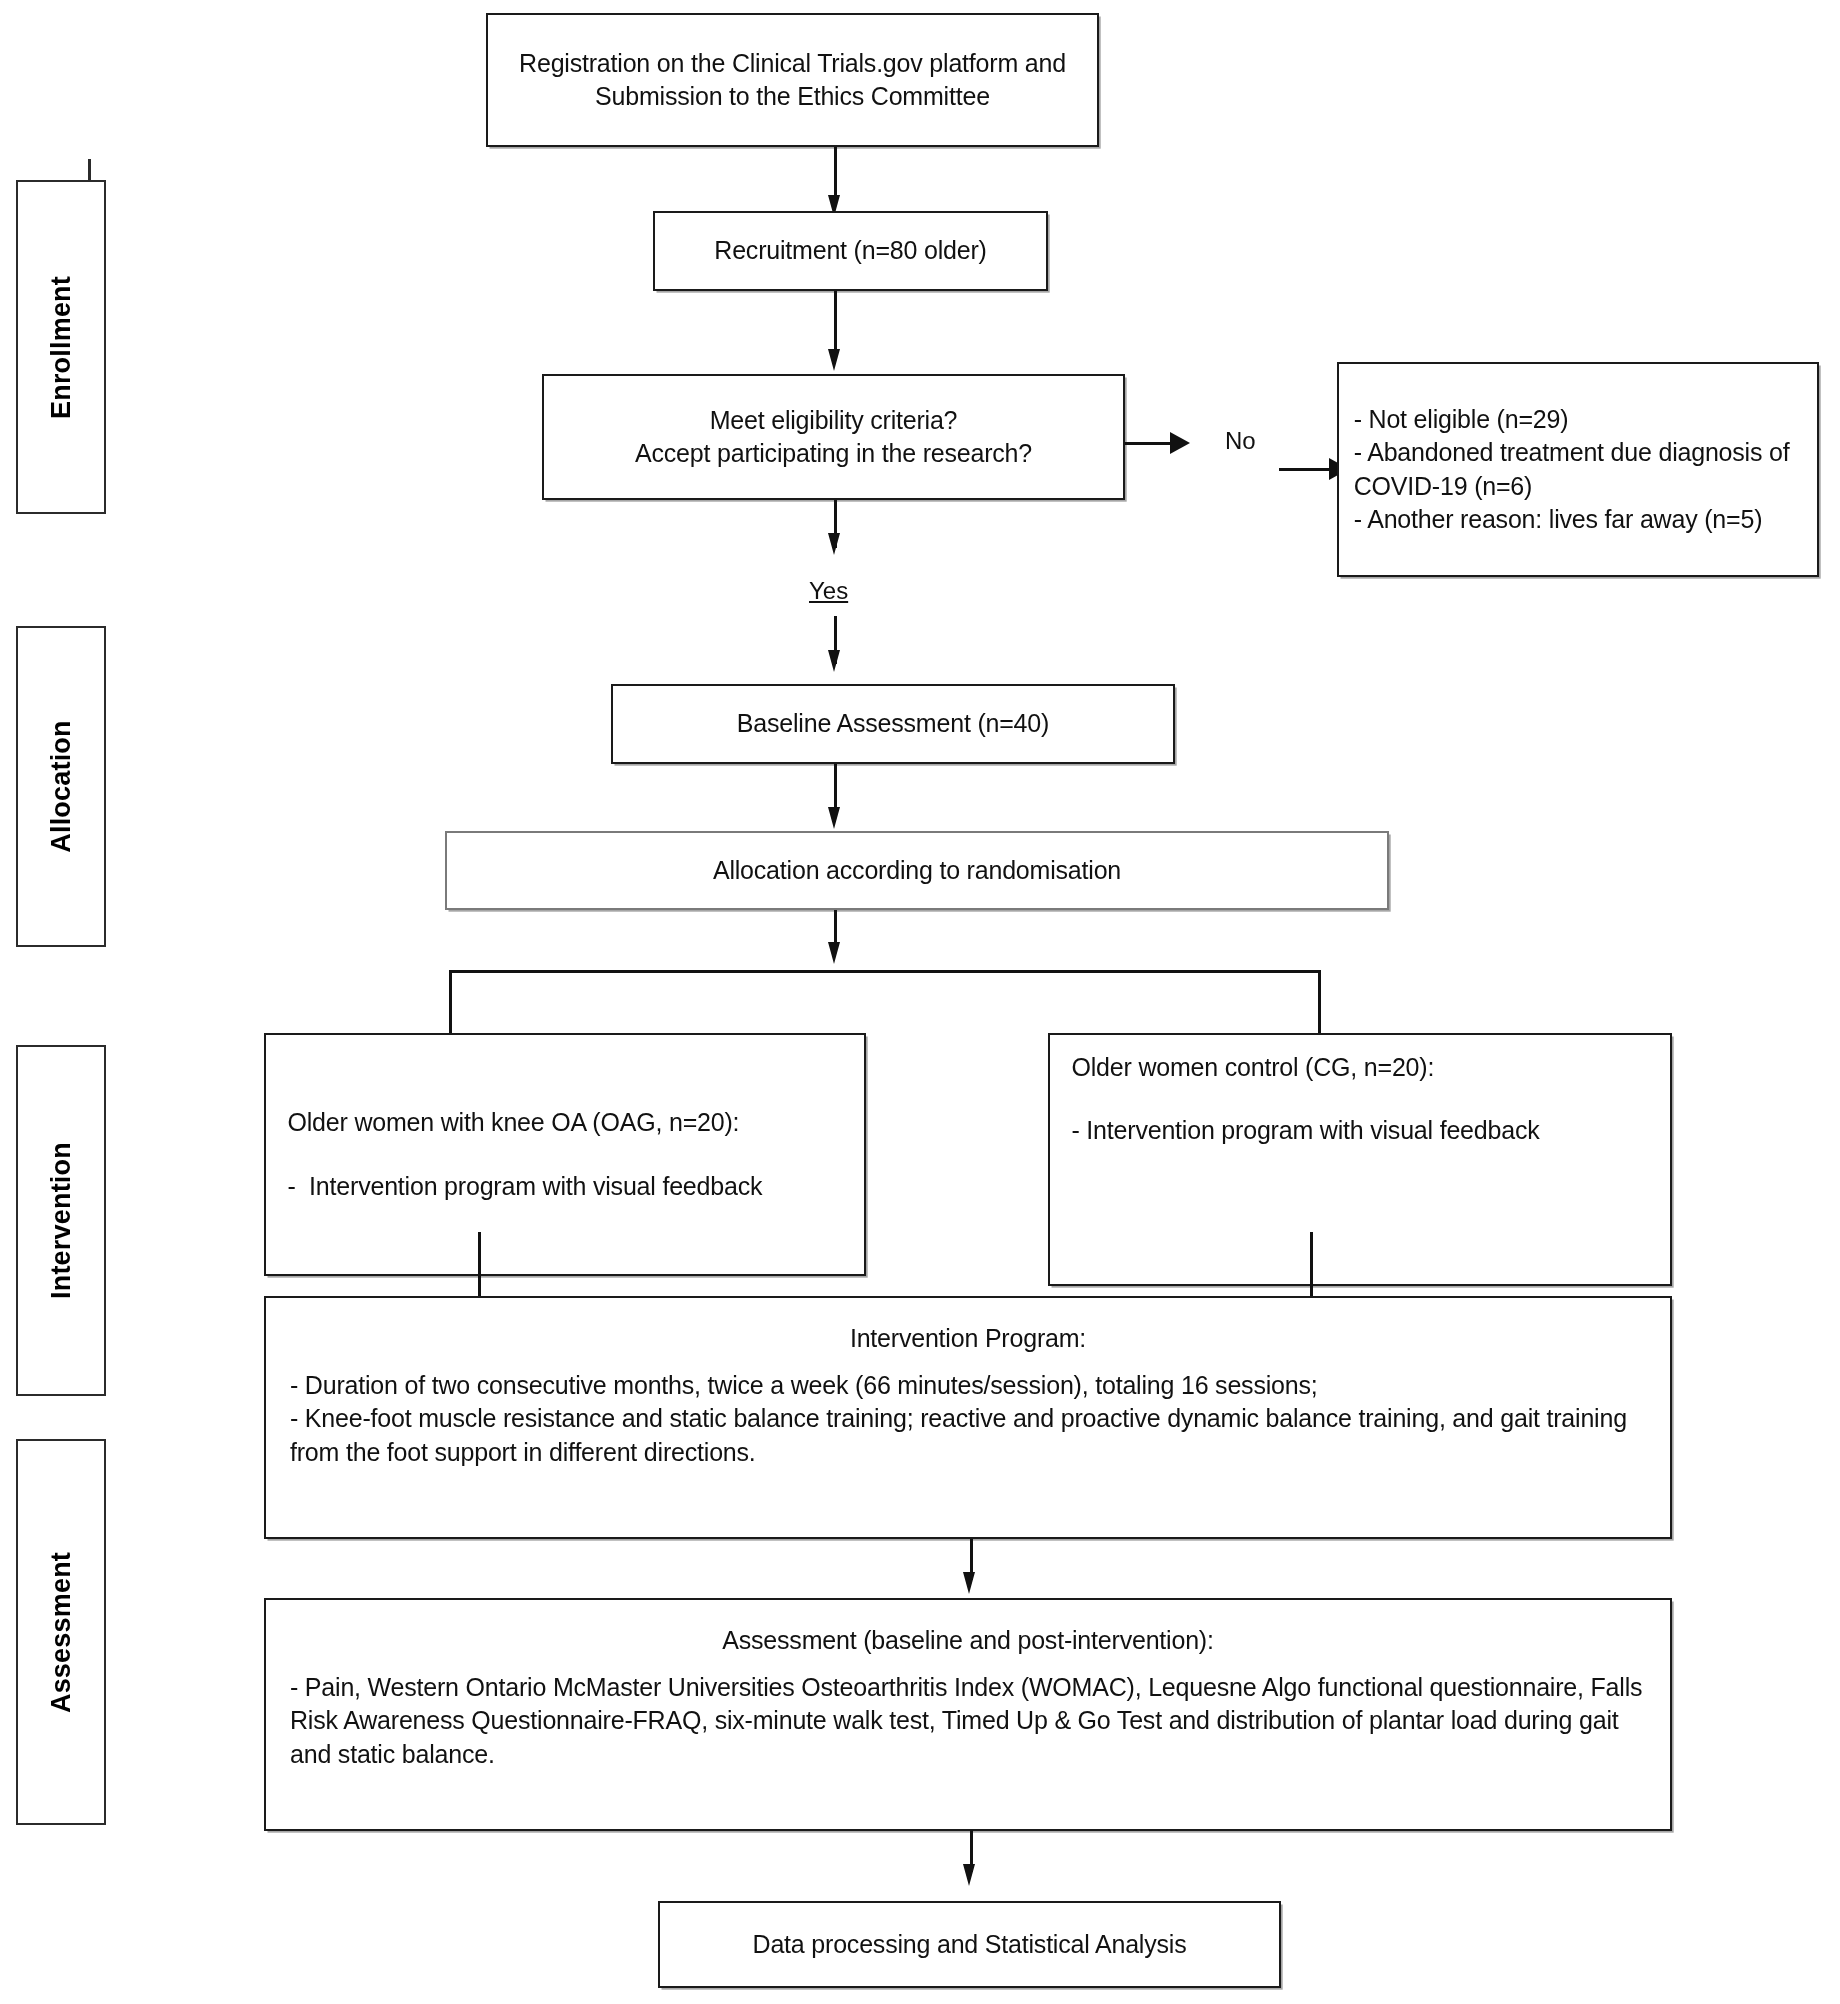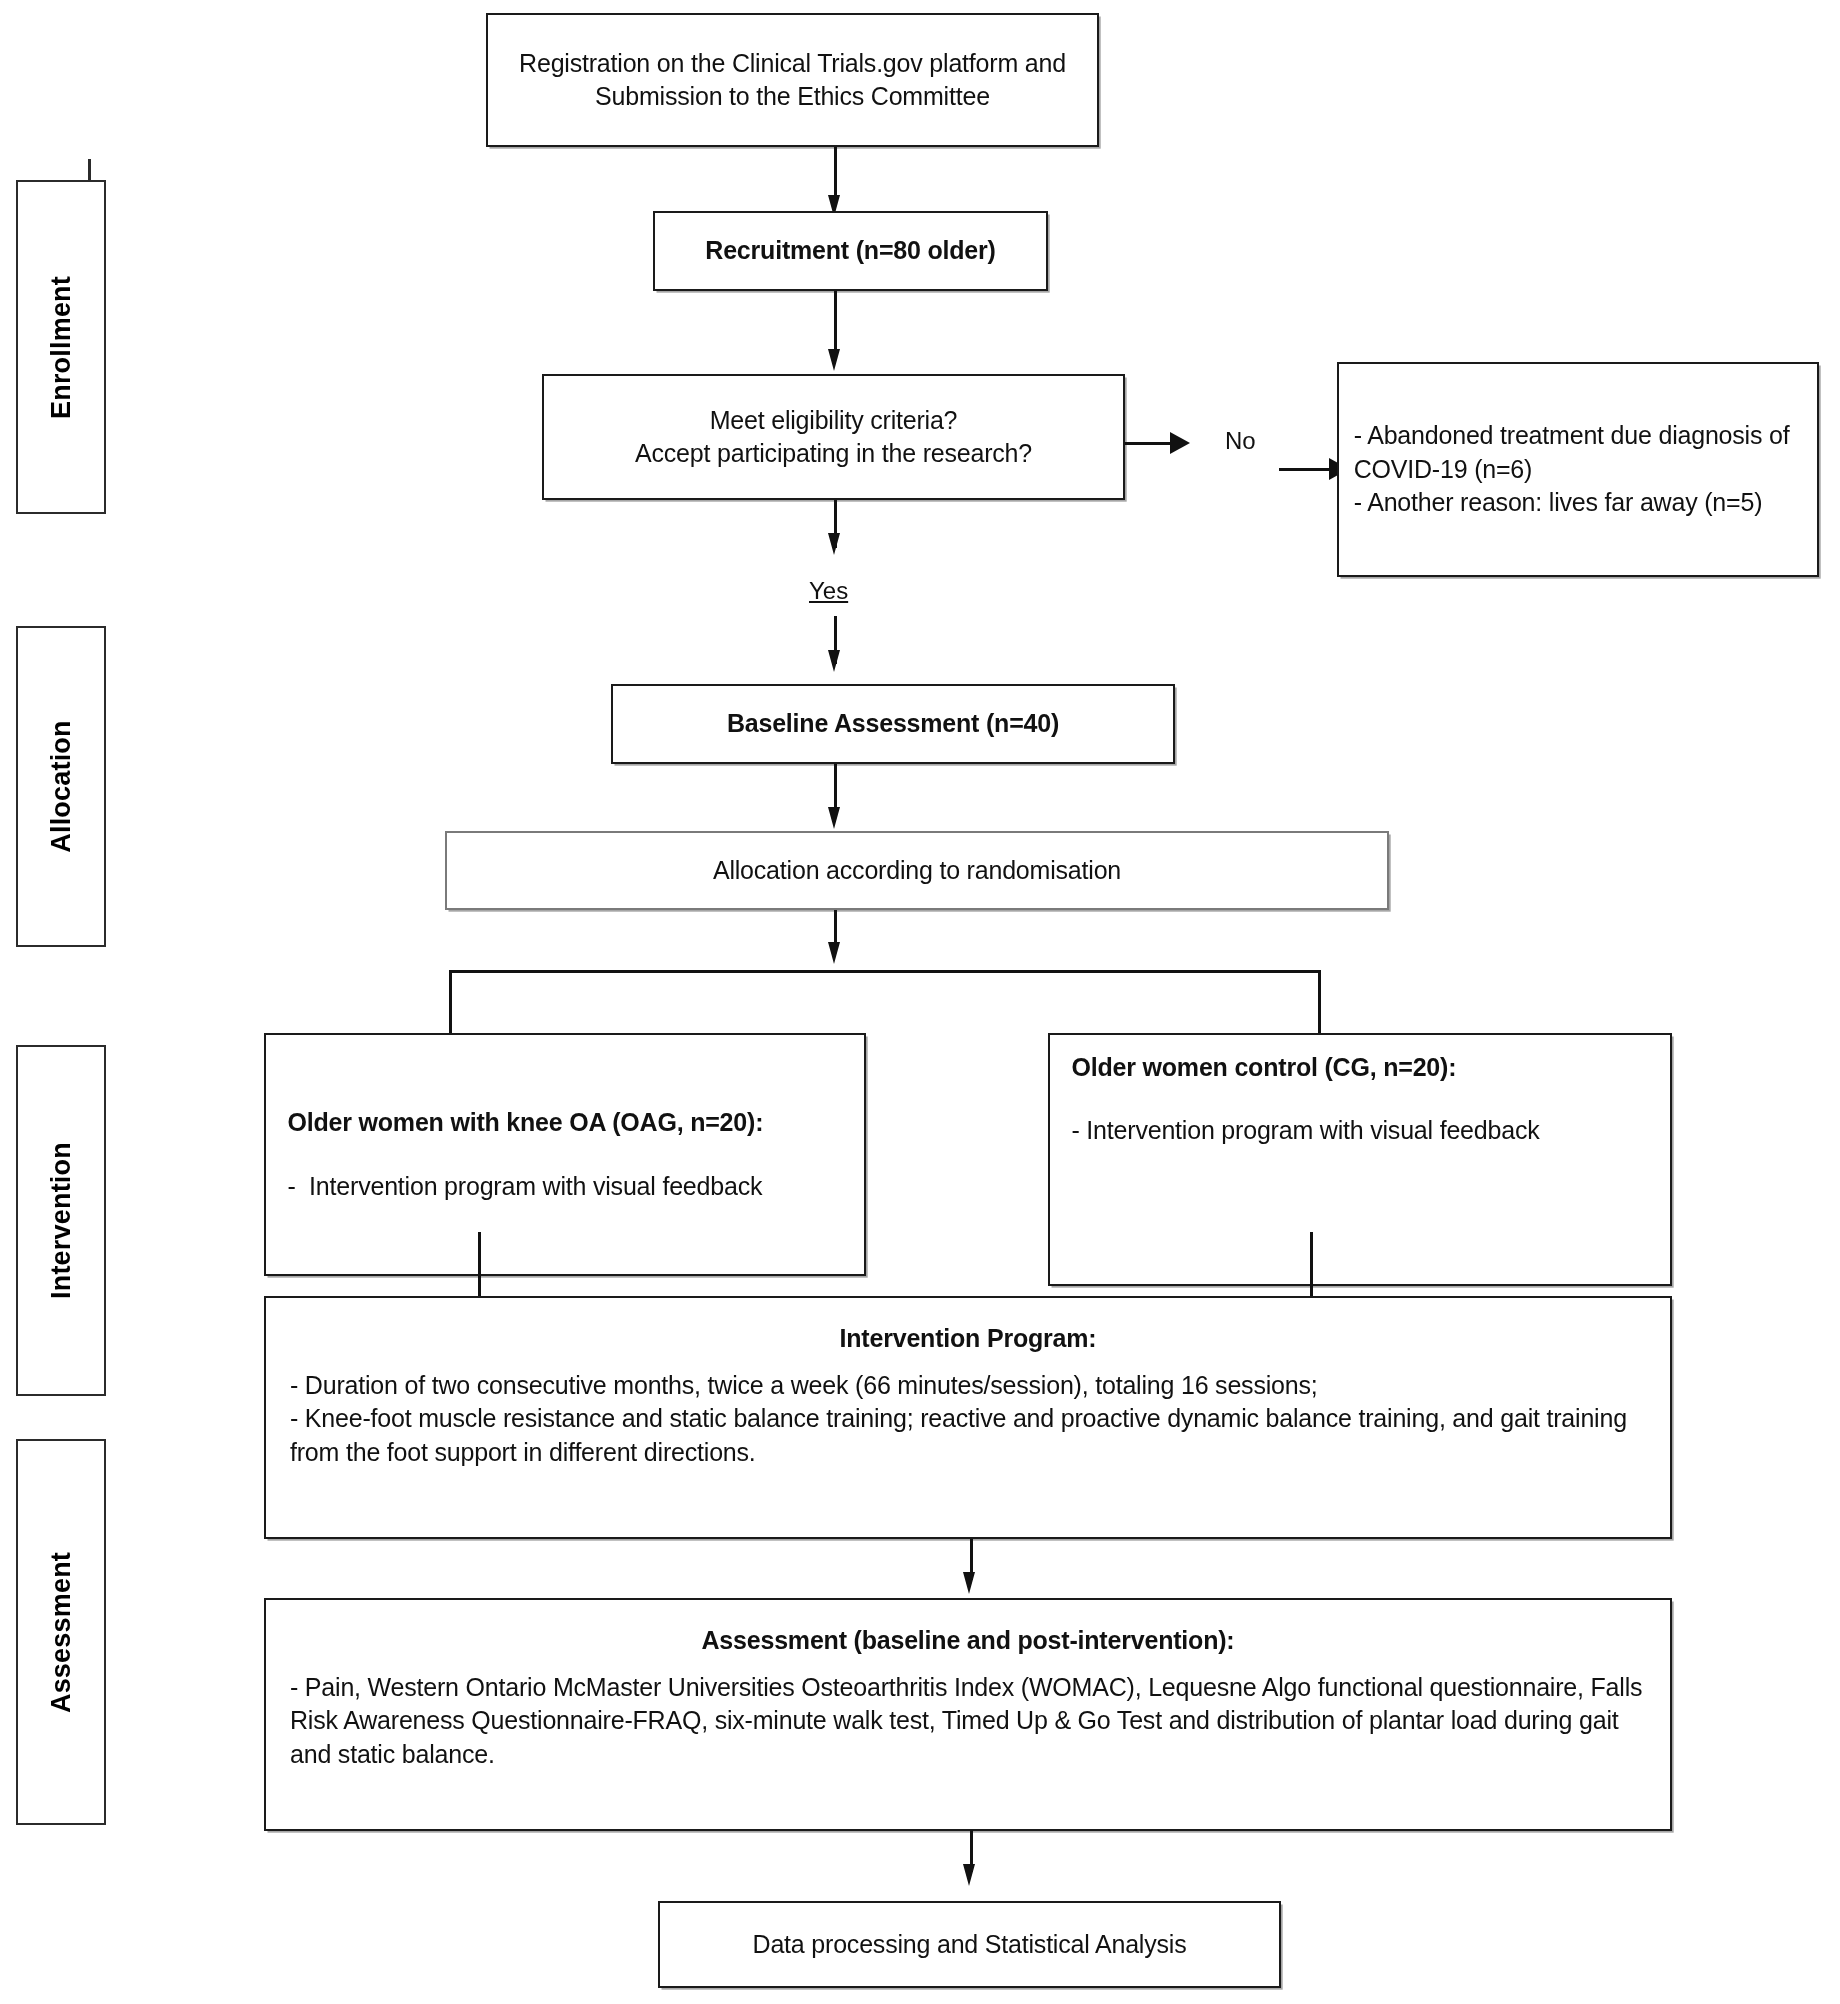--- a/index.html
+++ b/index.html
@@ -43,21 +43,21 @@
     display: block;
     font-size: 25px;
     line-height: 1.34;
     letter-spacing: -0.2px;
     color: #111111;
     white-space: pre-wrap;
   }
   .t.center  { text-align: center; }
   .t.left    { text-align: left; }
   .t.justify { text-align: justify; text-align-last: left; }
-  .t.bold    { font-weight: bold; }
+  .t.bold    { font-weight: normal; }
 
   
   .phase {
     position: absolute;
     box-sizing: border-box;
     border: 2.2px solid #2b2b2b;
     background: #ffffff;
     display: flex;
     align-items: center;
     justify-content: center;
@@ -161,20 +161,21 @@
     <span class="t center">Accept participating in the research?</span>
   </div>
 
   <div class="hline" style="left:1125px; top:442px; width:50px;"></div>
   <div class="arrow-right" style="left:1170px; top:432px;"></div>
   <div class="edge-label" style="left:1225px; top:427px;">No</div>
   <div class="hline" style="left:1279px; top:468px; width:54px;"></div>
   <div class="arrow-right" style="left:1329px; top:458px;"></div>
 
   <div class="box shadowed" style="left:1337px; top:362px; width:482px; height:215px; padding:9.5px 14.7px;">
+    <span class="t left">- Not eligible (n=29)</span>
     <span class="t left">- Abandoned treatment due diagnosis of COVID-19 (n=6)</span>
     <span class="t left">- Another reason: lives far away (n=5)</span>
   </div>
 
   <div class="vline" style="left:834px; top:500px; height:48px;"></div>
   <div class="arrow-down slim" style="left:828px; top:533px;"></div>
   <div class="edge-label" style="left:809px; top:577px;text-decoration:underline;">Yes</div>
   <div class="vline" style="left:834px; top:616px; height:48px;"></div>
   <div class="arrow-down slim" style="left:828px; top:650px;"></div>
 

